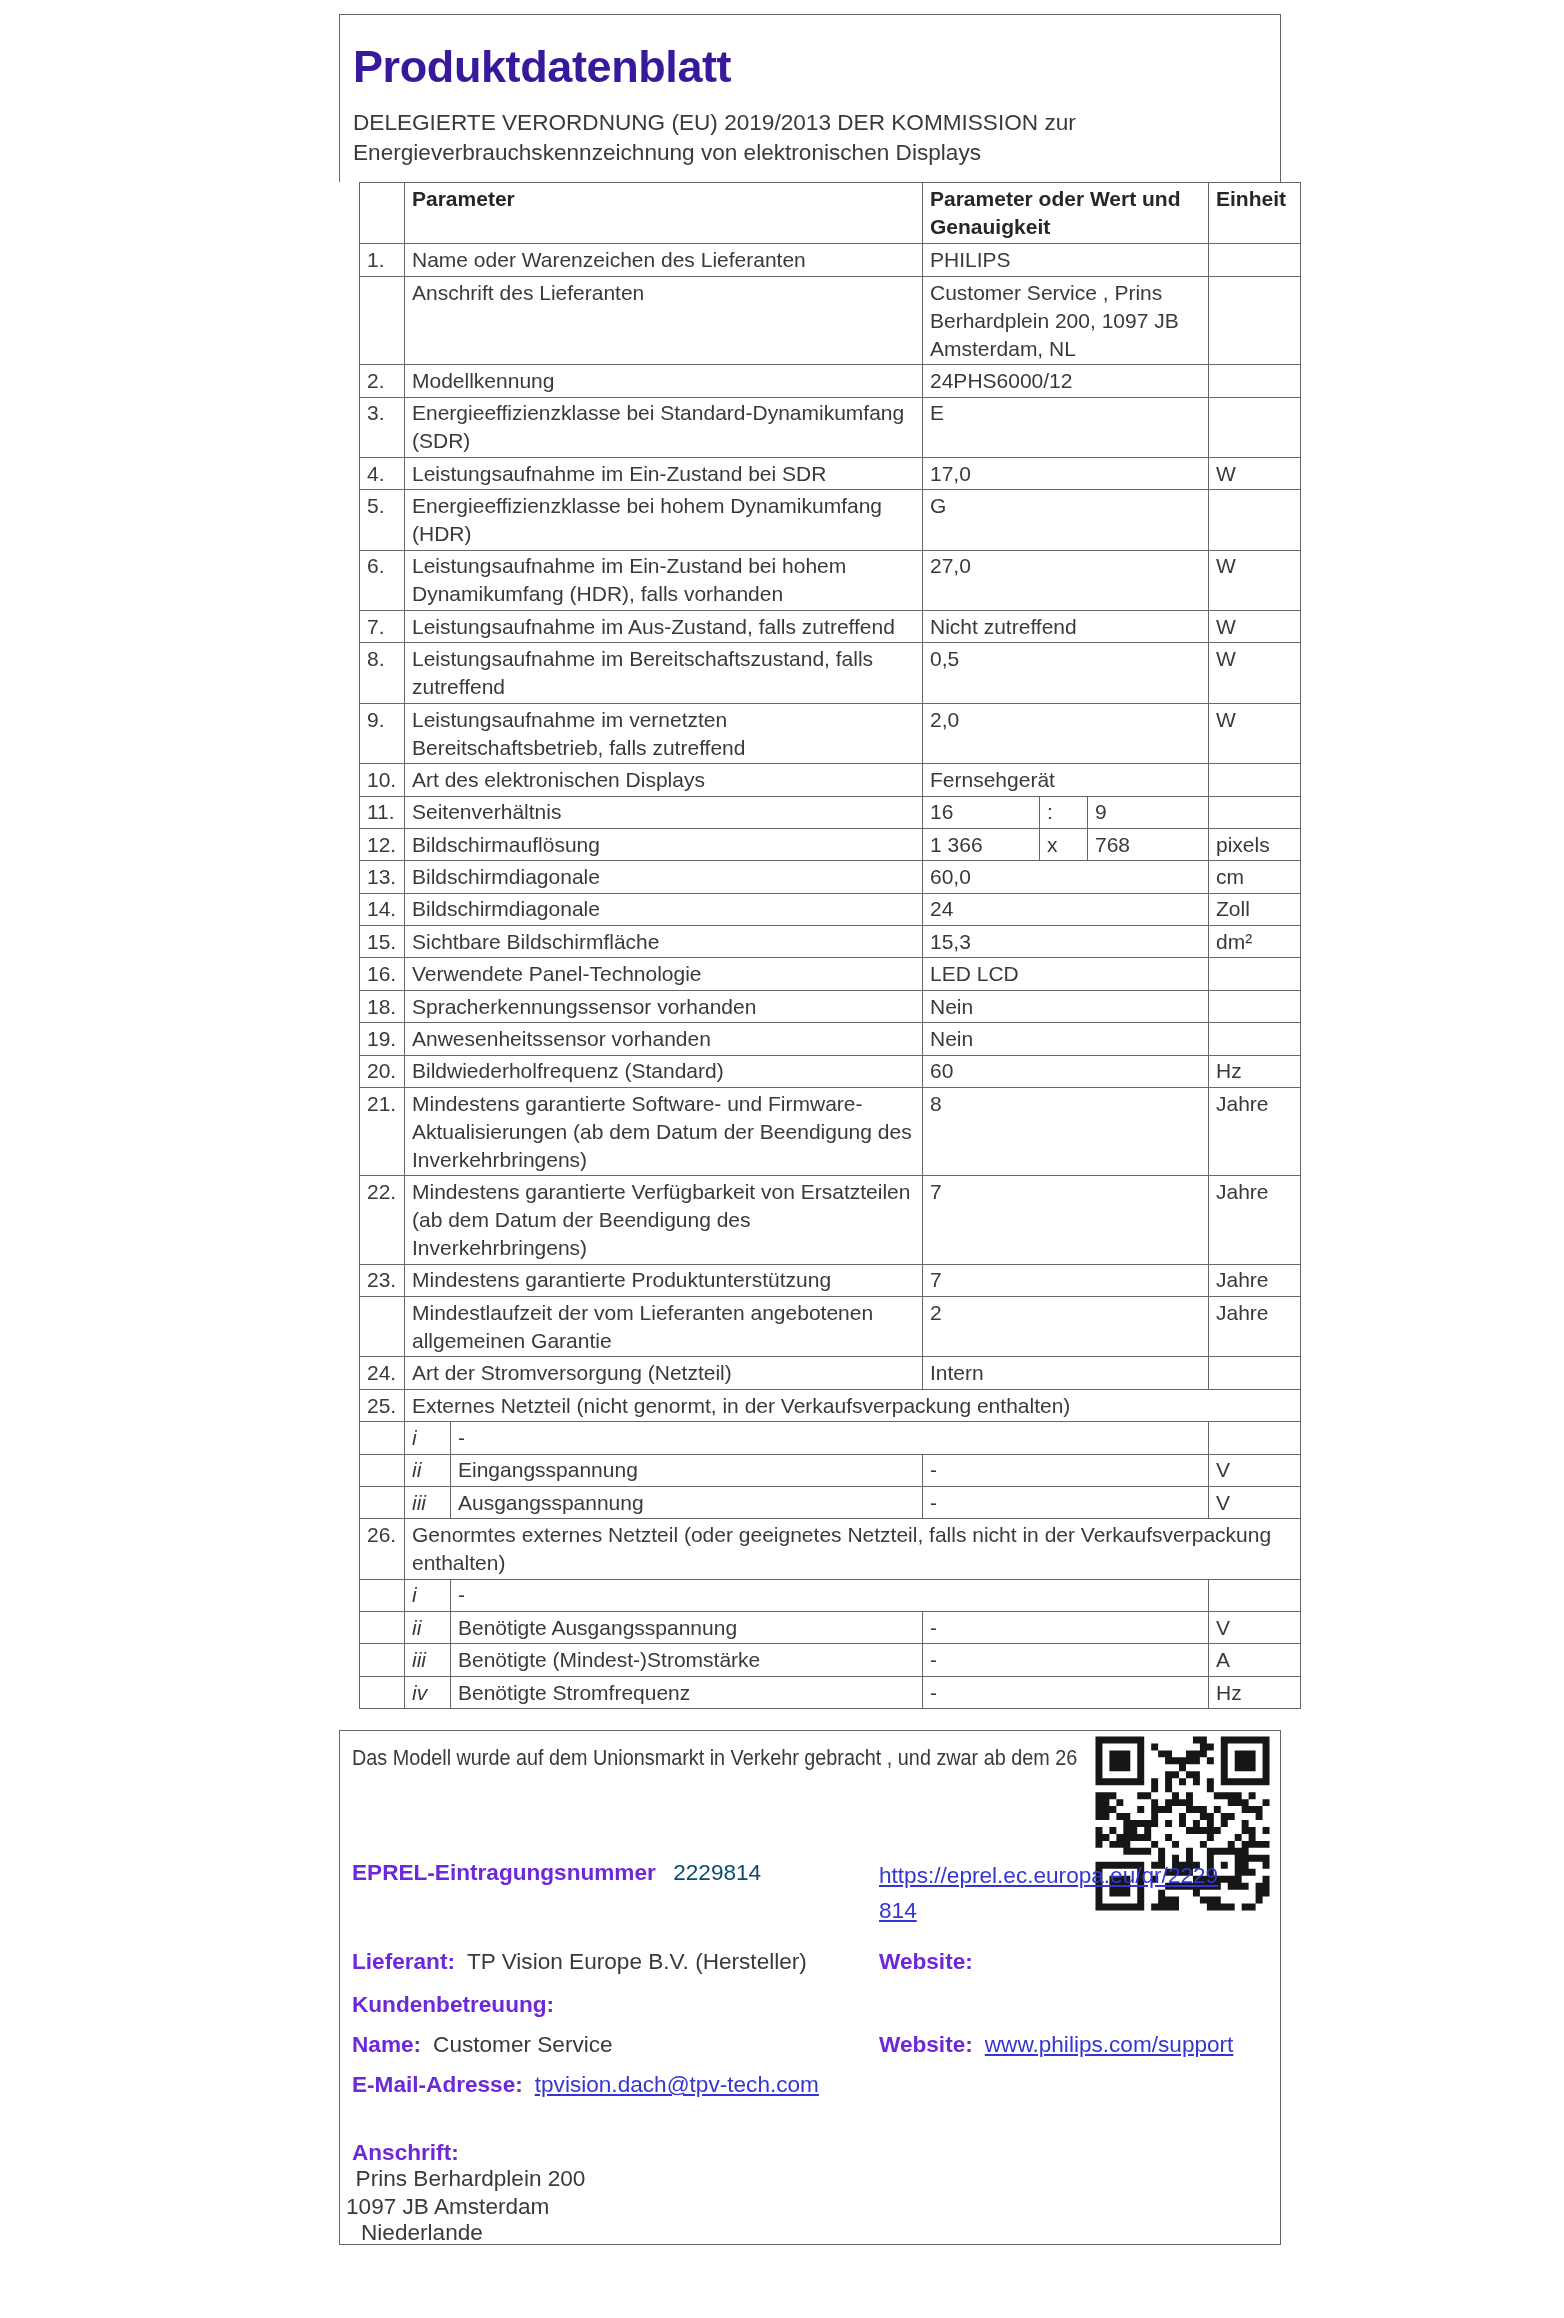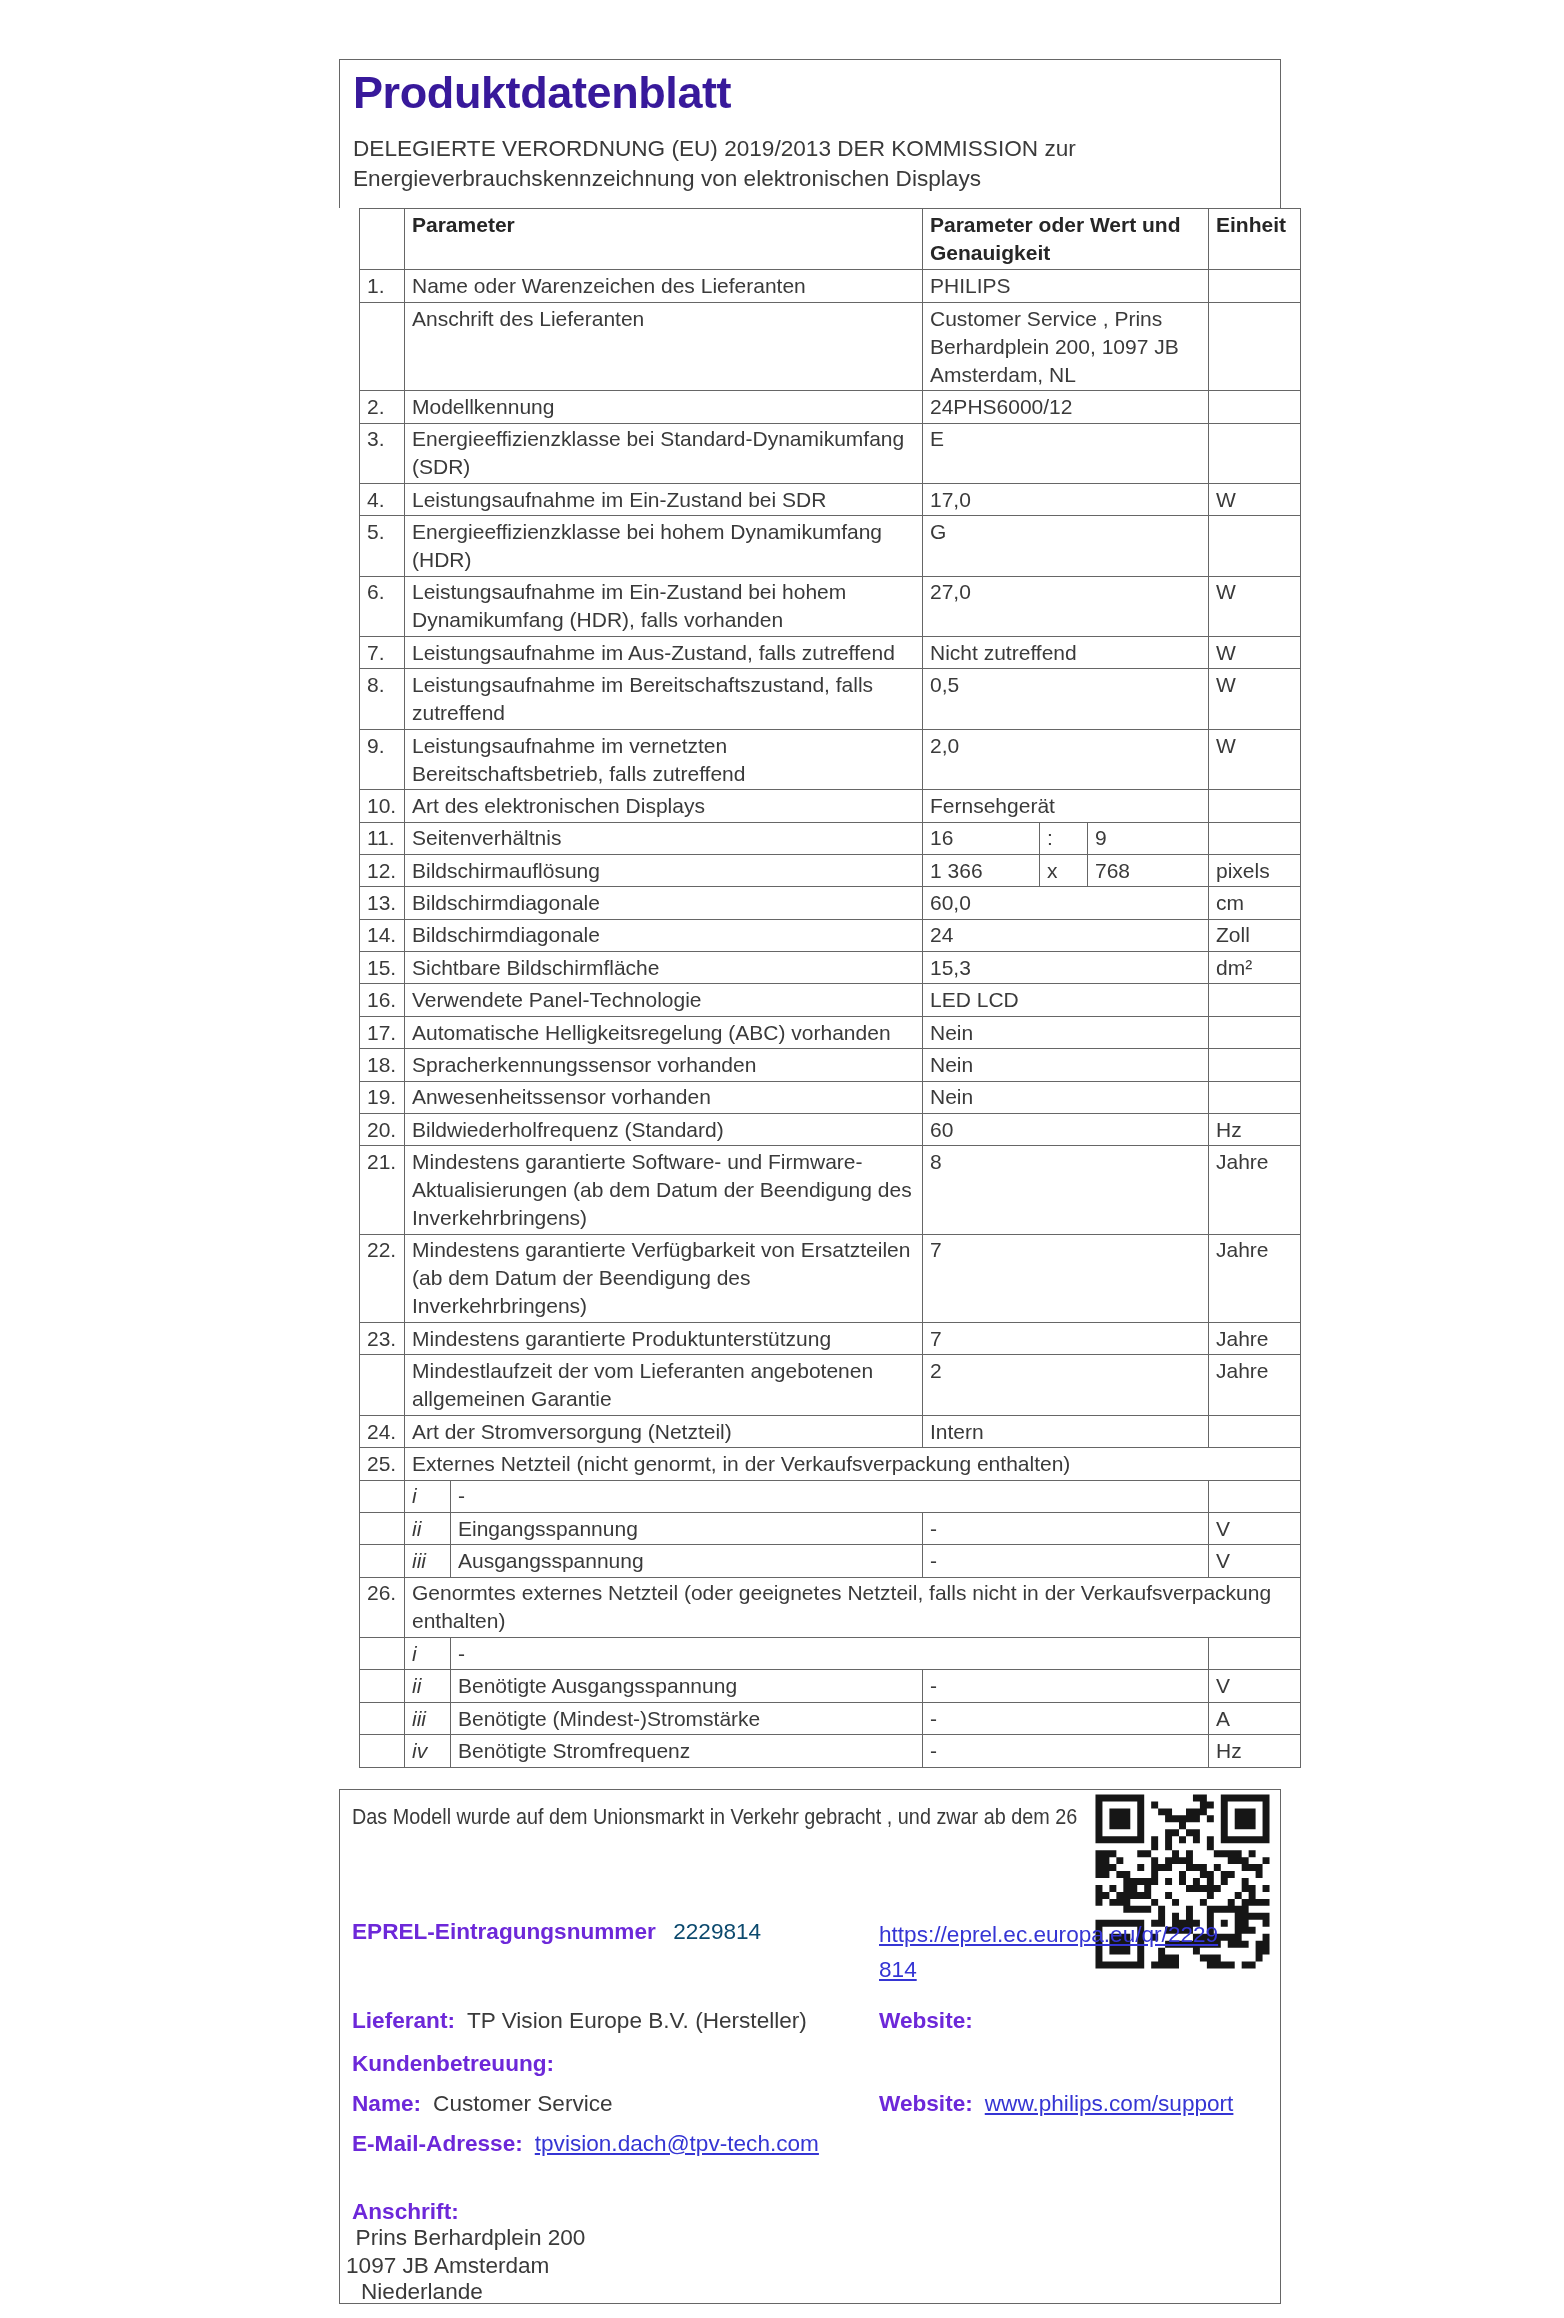--- a/index.html
+++ b/index.html
@@ -6,22 +6,21 @@
   body{
     width:1565px;height:2319px;background:#ffffff;position:relative;
     font-family:"Liberation Sans", sans-serif;color:#3a3a3a;
     -webkit-font-smoothing:antialiased;
   }
   .sheet{position:absolute;left:339px;top:14px;width:942px;}
 
   
   .title-block{
     border:1.7px solid #666666;border-bottom:none;box-sizing:border-box;
-    padding:6px 12px 14px 13px;
-    margin-top:45px;
+    padding:25px 12px 14px 13px;
   }
   .page-title{
     margin:1.7px 0 17.4px 0;font-size:45px;line-height:49px;font-weight:bold;
     color:#38199b;letter-spacing:-0.4px;
   }
   .subtitle{font-size:22.6px;line-height:30px;color:#3a3a3a;}
 
   
   table.spec{border-collapse:collapse;width:942px;table-layout:fixed;margin-left:20px;}
   table.spec th, table.spec td{
@@ -195,26 +194,20 @@
           <td class="val-right" colspan="3">15,3</td>
           <td class="unit">dm²</td>
         </tr>
         <tr>
           <td class="num">16.</td>
           <td class="param" colspan="2">Verwendete Panel-Technologie</td>
           <td class="val-right" colspan="3">LED LCD</td>
           <td class="unit"></td>
         </tr>
         <tr>
-          <td class="num">17.</td>
-          <td class="param" colspan="2">Automatische Helligkeitsregelung (ABC) vorhanden</td>
-          <td class="val-right" colspan="3">Nein</td>
-          <td class="unit"></td>
-        </tr>
-        <tr>
           <td class="num">18.</td>
           <td class="param" colspan="2">Spracherkennungssensor vorhanden</td>
           <td class="val-right" colspan="3">Nein</td>
           <td class="unit"></td>
         </tr>
         <tr>
           <td class="num">19.</td>
           <td class="param" colspan="2">Anwesenheitssensor vorhanden</td>
           <td class="val-right" colspan="3">Nein</td>
           <td class="unit"></td>

